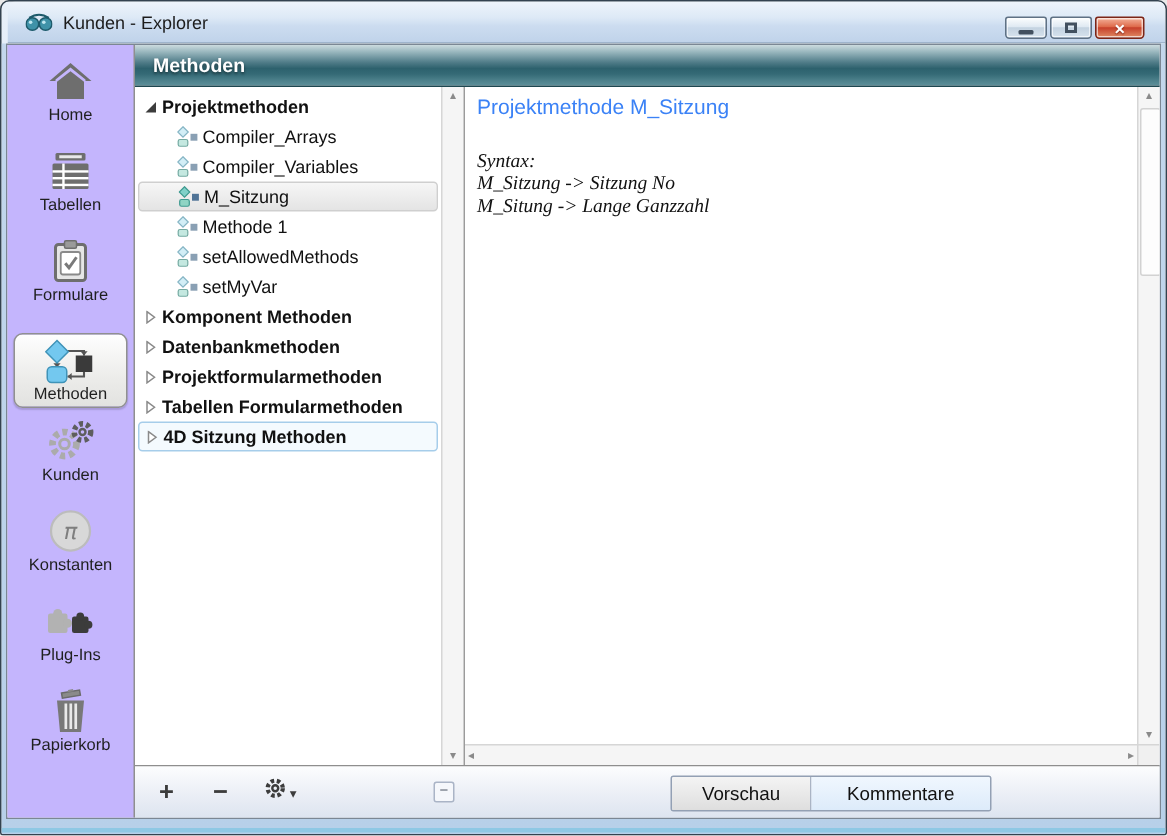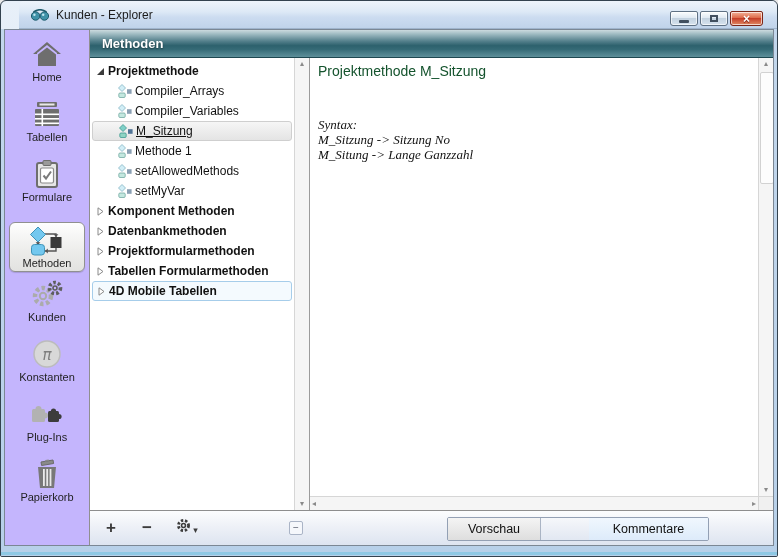--- a/index.html
+++ b/index.html
@@ -1,19 +1,19 @@
 <!DOCTYPE html>
 <html><head>
 <meta charset="utf-8">
 <style>
   html,body{margin:0;padding:0;background:#e9e9e9;font-family:"Liberation Sans","DejaVu Sans",sans-serif;}
   .window{position:relative;width:778px;height:557px;box-sizing:border-box;border:1px solid #33424f;border-radius:6px 6px 2px 2px;overflow:hidden;
     background:linear-gradient(180deg,#e8f0f9 0%,#d5e2f2 45%,#c3d5ea 100%);}
   
-  .titlebar{position:absolute;top:0;left:18px;right:0;height:27px;display:flex;align-items:center;padding:0 8px;
+  .titlebar{position:absolute;top:0;left:4px;right:0;height:27px;display:flex;align-items:center;padding:0 8px;
     background:linear-gradient(180deg,#eef4fb 0%,#dde9f6 40%,#ccdcf0 60%,#c0d3ea 100%);border-bottom:1px solid #9fb4cc;border-radius:5px 5px 0 0;}
   .app-icon{display:inline-flex;margin:0 7px 0 4px;}
   .title-text{font-size:12px;color:#1c1c1c;}
   .capbtns{position:absolute;right:14px;top:10px;display:flex;gap:2px;}
   .cap{width:28px;height:15px;box-sizing:border-box;border:1px solid #5f7184;border-radius:2px 2px 3px 3px;display:flex;align-items:center;justify-content:center;
     background:linear-gradient(180deg,#fbfdfe 0%,#dfe9f2 45%,#c3d2e0 50%,#d7e3ee 100%);box-shadow:inset 0 0 0 1px rgba(255,255,255,.65);}
   .cap.close{width:33px;border-color:#7c2517;background:linear-gradient(180deg,#f3b29a 0%,#de6a4a 45%,#c6402a 50%,#e08a64 100%);}
   .minbar{width:10px;height:3px;background:#42505f;margin-top:5px;border-radius:1px;}
   .maxbox{width:8px;height:7px;box-sizing:border-box;border:2px solid #42505f;background:transparent;}
   .closex{color:#fff;font-size:12px;font-weight:bold;line-height:1;text-shadow:0 1px 1px #7a1d0e;}
@@ -36,47 +36,47 @@
     border-bottom:1px solid #1d4750;}
   .header span{color:#fff;font-weight:bold;font-size:13px;text-shadow:0 1px 2px rgba(0,0,0,.45);}
   .panels{flex:1;display:flex;min-height:0;border-bottom:1px solid #8e8e8e;}
   
   .treepanel{width:219px;flex:none;position:relative;background:#fff;padding:3px 17px 0 2px;box-sizing:border-box;overflow:hidden;}
   .trow{height:20px;display:flex;align-items:center;font-size:12px;color:#111;white-space:nowrap;}
   .trow .tri{width:16px;flex:none;display:flex;justify-content:center;}
   .trow.group .tlabel{font-weight:bold;}
   .trow.method{padding-left:26px;}
   .trow .ticon{width:17px;flex:none;display:flex;align-items:center;}
-  .trow.selected{background:linear-gradient(180deg,#f6f6f6,#e4e4e4);border:1px solid #cfcfcf;border-radius:3px;box-sizing:border-box;text-decoration:underline;}
+  .trow.selected{background:linear-gradient(180deg,#f6f6f6,#e4e4e4);border:1px solid #cfcfcf;border-radius:3px;box-sizing:border-box;}
   .trow.focusblue{border:1px solid #a6cdea;background:#f4fafe;border-radius:3px;box-sizing:border-box;}
   .vscroll{position:absolute;top:0;right:0;width:15px;bottom:0;background:#f5f5f5;border-left:1px solid #d6d6d6;box-sizing:border-box;display:flex;flex-direction:column;justify-content:space-between;align-items:center;}
   .sarrow{font-size:8px;color:#8a8a8a;line-height:10px;height:12px;display:flex;align-items:center;}
   .thumb{position:absolute;top:14px;left:1px;width:12px;height:110px;background:#fdfdfd;border:1px solid #d2d2d2;border-radius:2px;}
   
   .detailpanel{flex:1;position:relative;background:#fff;border-left:1px solid #9b9b9b;box-sizing:border-box;overflow:hidden;}
   .detail-inner{position:absolute;top:0;left:0;right:15px;bottom:14px;padding:5px 8px;font-size:13px;color:#111;}
-  .dtitle{font-size:14px;color:#14532d;margin-bottom:38px;}
+  .dtitle{font-size:14px;color:#3b82f6;margin-bottom:20px;}
   .dital{font-style:italic;line-height:15px;font-family:Liberation Serif, serif;}
   .dmod{margin-top:14px;}
   .dmod b{font-weight:bold;}
   .detailpanel .vscroll{bottom:14px;}
   .hscroll{position:absolute;left:0;right:15px;bottom:0;height:14px;background:#f5f5f5;border-top:1px solid #d6d6d6;box-sizing:border-box;display:flex;justify-content:space-between;align-items:center;padding:0 2px;}
   .corner{position:absolute;right:0;bottom:0;width:15px;height:14px;background:#f0f0f0;border-left:1px solid #d6d6d6;border-top:1px solid #d6d6d6;box-sizing:border-box;}
   
   .toolbar{height:34px;flex:none;position:relative;background:linear-gradient(180deg,#fcfdfe 0%,#eef1f7 45%,#dde4f0 100%);}
   .tbtn{position:absolute;top:5px;width:26px;height:24px;display:flex;align-items:center;justify-content:center;color:#3c3c3c;font-size:17px;font-weight:bold;cursor:default;}
   .tbtn.plus{left:8px;}
   .tbtn.minus{left:44px;}
   .tbtn.gear{left:80px;width:34px;gap:2px;}
   .tbtn .caret{font-size:9px;color:#3c3c3c;margin-top:3px;}
   .splitbtn{position:absolute;left:199px;top:10px;width:14px;height:14px;box-sizing:border-box;border:1px solid #aab4c6;border-radius:2px;background:#f5f7fb;color:#5a6270;font-size:10px;line-height:11px;text-align:center;}
   .segs{position:absolute;left:357px;top:6px;height:22px;display:flex;border:1px solid #93a0b4;border-radius:2px;overflow:hidden;}
   .seg{display:flex;align-items:center;justify-content:center;font-size:12.5px;color:#111;}
   .seg.preview{width:92px;background:linear-gradient(180deg,#f4f4f4,#dedede);border-right:1px solid #aab4c4;}
-  .seg.comments{width:119px;background:linear-gradient(180deg,#f0f7fe,#ddebfa);margin-left:48px;}
+  .seg.comments{width:119px;background:linear-gradient(180deg,#f0f7fe,#ddebfa);}
 </style>
 </head>
 <body>
 
 <div class="window">
 
   <div class="titlebar">
     <span class="app-icon">
       <svg width="18" height="12" viewBox="0 0 18 12">
         <path d="M2.5,3 Q9,-1.5 15.5,3" fill="none" stroke="#1d5a6b" stroke-width="1.6"></path>
@@ -212,21 +212,21 @@
 
         <div class="panels">
 
           <div class="treepanel">
             <div class="trow group">
               <span class="tri">
                 <svg width="9" height="9" viewBox="0 0 9 9">
                     <path d="M8,1 L8,8 L1,8 Z" fill="#3c3c3c"></path>
                   </svg>
               </span>
-              <span class="tlabel">Projektmethode</span>
+              <span class="tlabel">Projektmethoden</span>
             </div>
 
             <div class="trow method">
               <span class="ticon">
                 <svg width="14" height="14" viewBox="0 0 14 14">
                   <polygon points="4,0.5 7.5,4 4,7.5 0.5,4" fill="#d2eef6" stroke="#84b4c4" stroke-width="0.8"></polygon>
                   <rect x="0.8" y="9" width="6.4" height="4.5" rx="1.2" fill="#c4e8e0" stroke="#74aaa2" stroke-width="0.8"></rect>
                   <rect x="9" y="5.2" width="4.6" height="4.6" fill="#8aa0b4"></rect>
                 </svg>
               </span>
@@ -314,21 +314,21 @@
                   </svg>
               </span>
               <span class="tlabel">Tabellen Formularmethoden</span>
             </div>
             <div class="trow group focusblue">
               <span class="tri">
                 <svg width="9" height="9" viewBox="0 0 9 9">
                     <path d="M2,0.8 L7,4.5 L2,8.2 Z" fill="#fff" stroke="#8a8a8a" stroke-width="1"></path>
                   </svg>
               </span>
-              <span class="tlabel">4D Mobile Tabellen</span>
+              <span class="tlabel">4D Sitzung Methoden</span>
             </div>
 
             <div class="vscroll">
               <span class="sarrow">▴</span>
               <span class="sarrow">▾</span>
             </div>
           </div>
 
           <div class="detailpanel">
             <div class="detail-inner">

